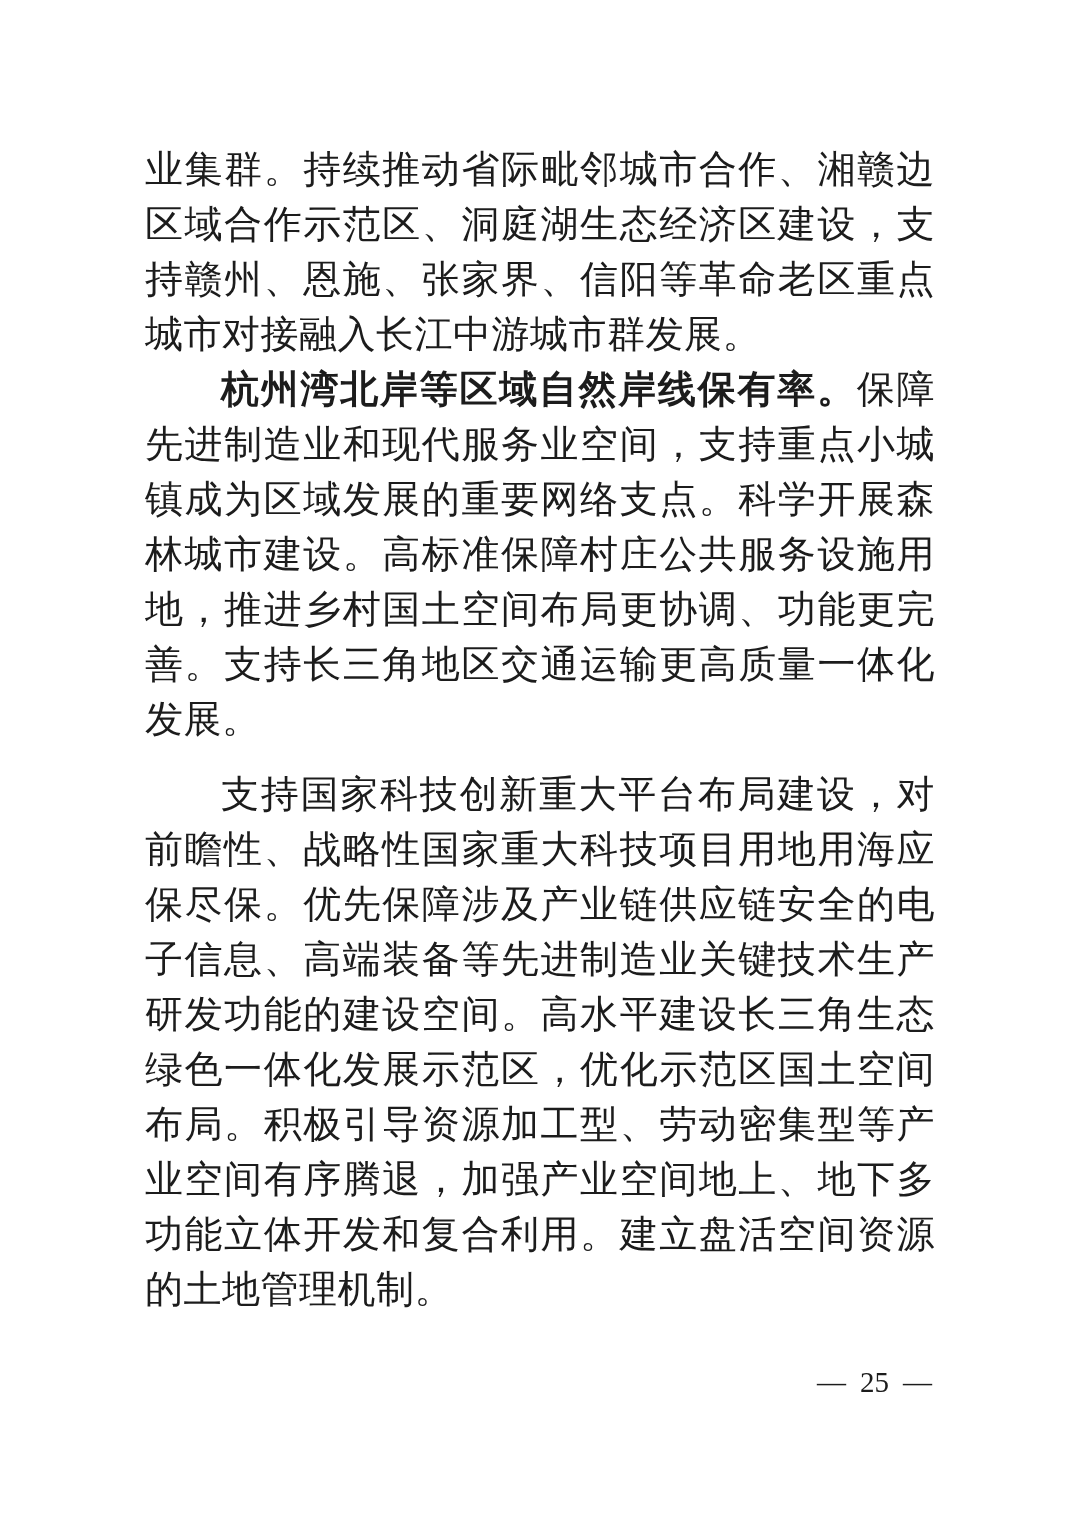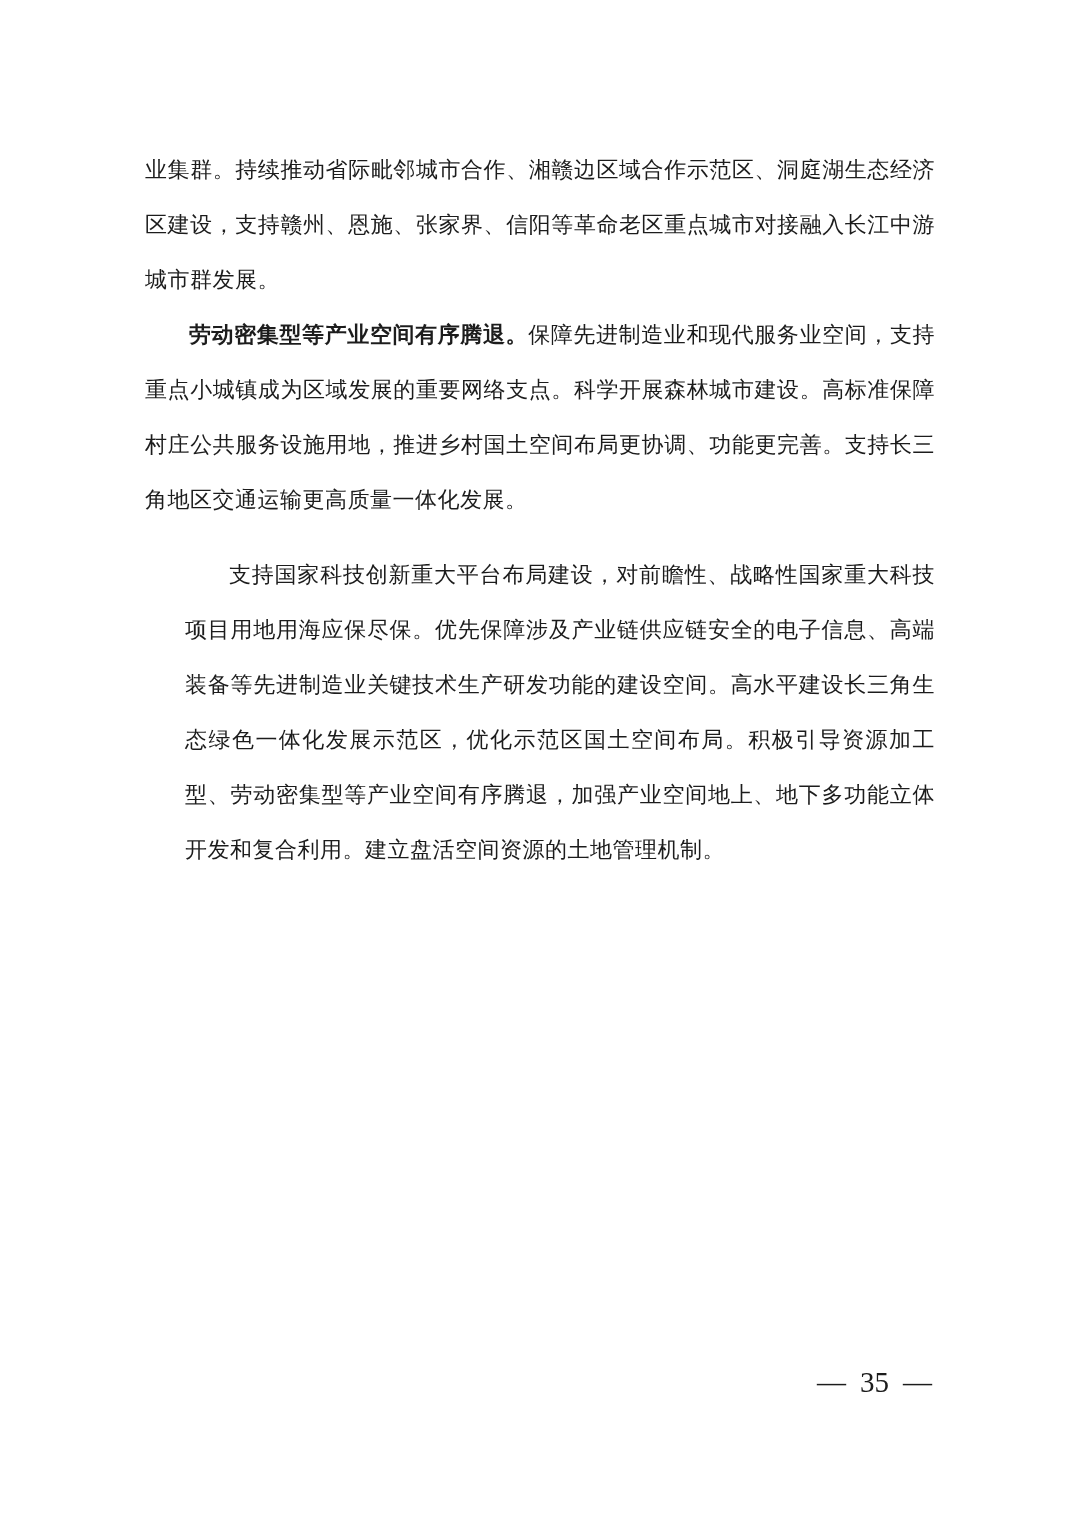--- a/index.html
+++ b/index.html
@@ -14,35 +14,34 @@
     background: #ffffff;
     overflow: hidden;
     font-family: "Liberation Serif", "DejaVu Serif", serif;
     color: #1c1c1c;
   }
   .doc-body {
     position: absolute;
     left: 145px;
     top: 142px;
     width: 790px;
-    font-size: 22px;
+    font-size: 38px;
     line-height: 55px;
     text-align: justify;
     letter-spacing: 0.5px;
   }
   .doc-body p {
     margin: 0;
   }
   .doc-body p.indent {
     text-indent: 2em;
   }
   
   .doc-body p:nth-of-type(3) {
     margin-top: 20px;
-    margin-left: 40px;
   }
   .doc-body .lead {
     font-weight: 700;
   }
   .page-footer {
     position: absolute;
     top: 1362px;
     right: 148px;
     font-size: 29px;
     line-height: 40px;
@@ -56,25 +55,25 @@
   }
 </style>
 </head>
 <body>
 
 <div class="page">
 
   <main class="doc-body">
     <p><span class="body">业集群。持续推动省际毗邻城市合作、湘赣边区域合作示范区、洞庭湖生态经济区建设，支持赣州、恩施、张家界、信阳等革命老区重点城市对接融入长江中游城市群发展。</span></p>
 
-    <p class="indent"><b class="lead">劳动密集型等产业空间有序腾退。</b><span class="body">保障先进制造业和现代服务业空间，支持重点小城镇成为区域发展的重要网络支点。科学开展森林城市建设。高标准保障村庄公共服务设施用地，推进乡村国土空间布局更协调、功能更完善。支持长三角地区交通运输更高质量一体化发展。</span></p>
+    <p class="indent"><b class="lead">杭州湾北岸等区域自然岸线保有率。</b><span class="body">保障先进制造业和现代服务业空间，支持重点小城镇成为区域发展的重要网络支点。科学开展森林城市建设。高标准保障村庄公共服务设施用地，推进乡村国土空间布局更协调、功能更完善。支持长三角地区交通运输更高质量一体化发展。</span></p>
 
     <p class="indent"><span class="body">支持国家科技创新重大平台布局建设，对前瞻性、战略性国家重大科技项目用地用海应保尽保。优先保障涉及产业链供应链安全的电子信息、高端装备等先进制造业关键技术生产研发功能的建设空间。高水平建设长三角生态绿色一体化发展示范区，优化示范区国土空间布局。积极引导资源加工型、劳动密集型等产业空间有序腾退，加强产业空间地上、地下多功能立体开发和复合利用。建立盘活空间资源的土地管理机制。</span></p>
 
   </main>
 
   <div class="page-footer">
     <span class="dash">—</span>
-    <span class="num">35</span>
+    <span class="num">25</span>
     <span class="dash">—</span>
   </div>
 
 </div>
 
 </body></html>

